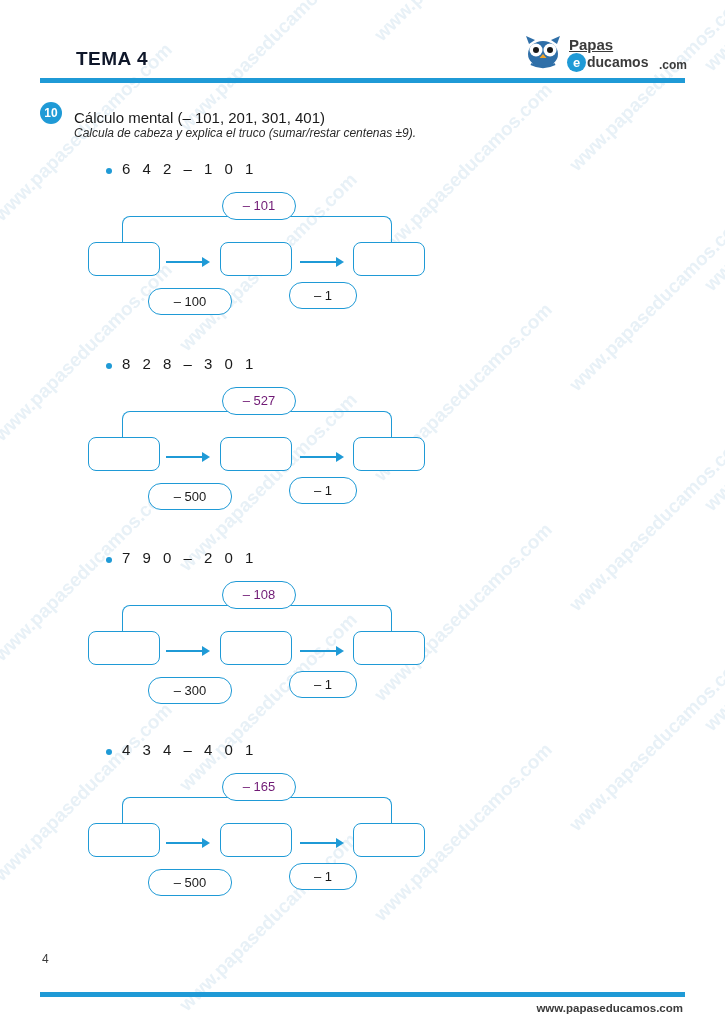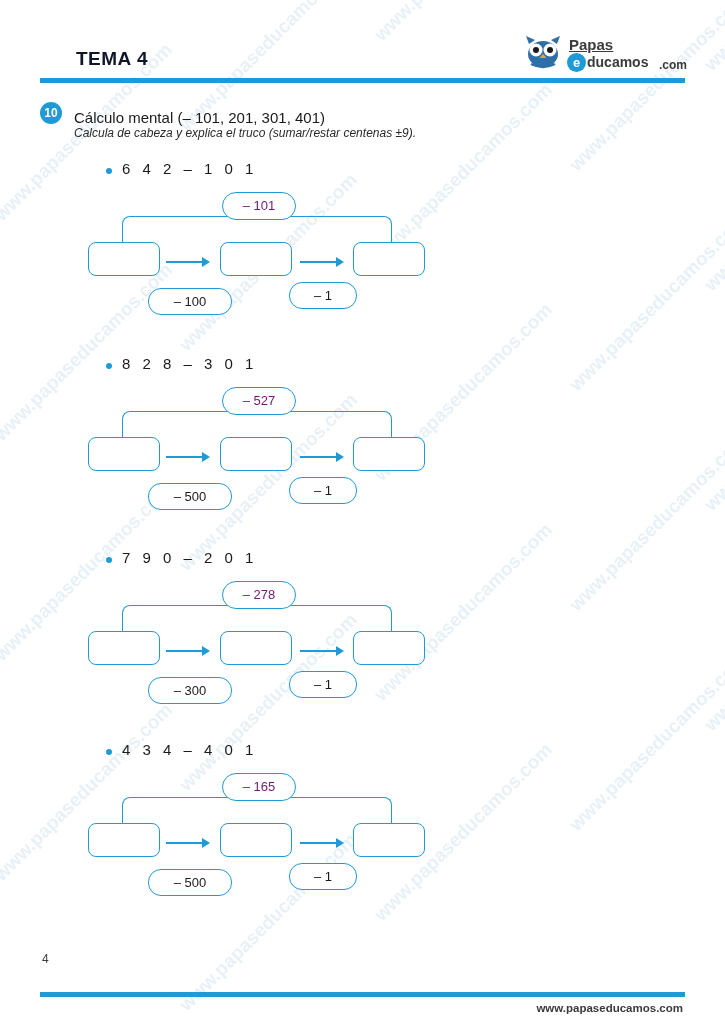--- a/index.html
+++ b/index.html
@@ -375,21 +375,21 @@
       <div class="small-oval oval-left">– 500</div>
       <div class="small-oval oval-right">– 1</div>
     </div>
   </div>
 
   <div class="block" style="top:549px;">
     <div class="bullet"></div>
     <div class="expr">7 9 0   –   2 0 1</div>
     <div class="diagram">
       <div class="bracket"></div>
-      <div class="top-oval">– 278</div>
+      <div class="top-oval">– 108</div>
       <div class="box box-1"></div>
       <svg class="arrow arrow-1" viewBox="0 0 44 12">
         <line x1="0" y1="6" x2="36" y2="6" stroke="#1f9ad6" stroke-width="2"></line>
         <path d="M36 1 L44 6 L36 11 Z" fill="#1f9ad6"></path>
       </svg>
       <div class="box box-2"></div>
       <svg class="arrow arrow-2" viewBox="0 0 44 12">
         <line x1="0" y1="6" x2="36" y2="6" stroke="#1f9ad6" stroke-width="2"></line>
         <path d="M36 1 L44 6 L36 11 Z" fill="#1f9ad6"></path>
       </svg>

